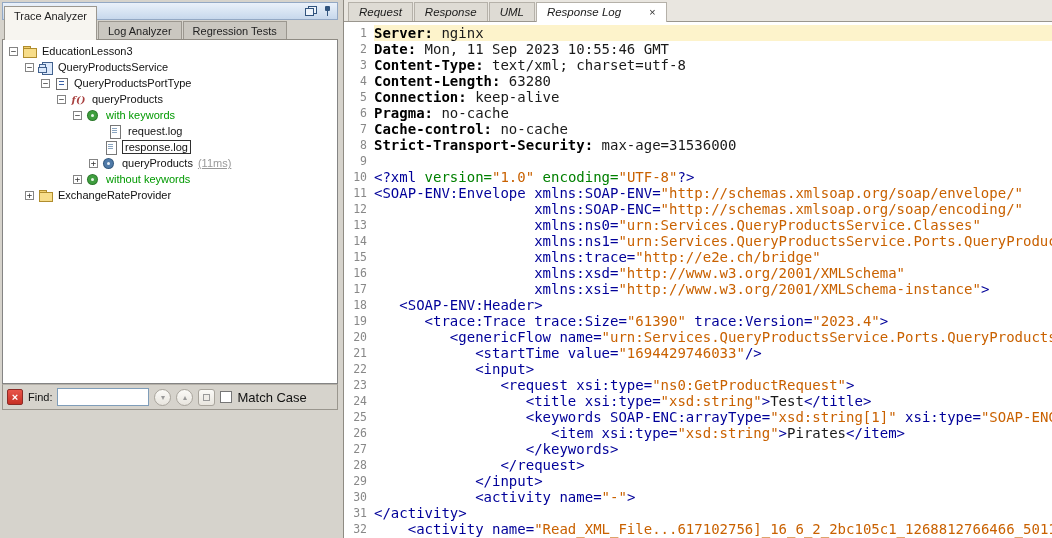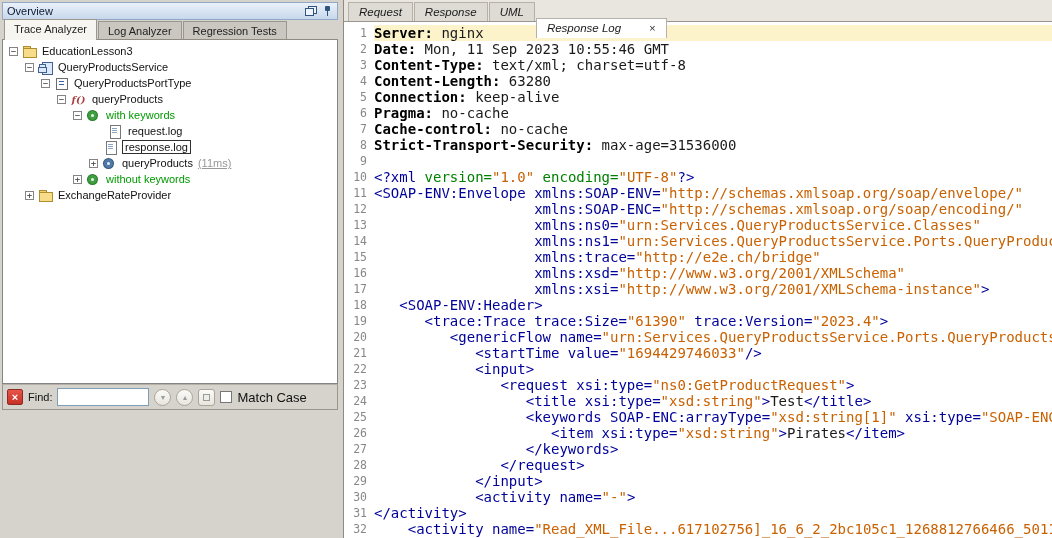--- a/index.html
+++ b/index.html
@@ -26,21 +26,21 @@
   .float-icon::after  { content:""; position:absolute; left:0; bottom:0; width:7px; height:6px; border:1px solid #31547e; background:#eef4fb; }
   .pin-icon { position:relative; width:10px; height:12px; display:inline-block; }
   .pin-icon::before { content:""; position:absolute; left:2px; top:1px; width:5px; height:5px; background:#31547e; border-radius:1px; }
   .pin-icon::after  { content:""; position:absolute; left:4px; top:6px; width:1px; height:5px; background:#31547e; }
 
   .left-tabs { height:20px; display:flex; align-items:flex-end; padding-left:2px; border-bottom:1px solid #8f8b83; background:#d6d3cc; }
   .ltab {
     padding:3px 9px 2px 9px; margin-right:1px; font-size:11px; cursor:default;
     background:#cac7c0; border:1px solid #9b978f; border-bottom:none; color:#222;
   }
-  .ltab.active { background:#f7f5f0; position:relative; top:1px; padding-bottom:5px; font-weight:normal; }
+  .ltab.active { background:#f7f5f0; position:relative; top:1px; padding-bottom:18px; font-weight:normal; }
 
   .tree-box { height:344px; background:#fff; border:1px solid #848484; border-top:none; overflow:hidden; padding-top:3px; }
   .trow { height:16px; display:flex; align-items:center; white-space:nowrap; font-size:11px; }
   .expander {
     width:9px; height:9px; min-width:9px; border:1px solid #848484; background:#fff;
     color:#333; font-size:9px; line-height:7px; text-align:center; margin-right:4px;
     display:inline-flex; align-items:center; justify-content:center; font-family:"DejaVu Sans Mono", monospace;
   }
   .exp-spacer { width:15px; min-width:15px; display:inline-block; }
   .ticon { position:relative; width:15px; min-width:15px; height:13px; margin-right:3px; display:inline-block; }
@@ -90,21 +90,21 @@
   
   .splitter { width:5px; min-width:5px; background:#d6d3cc; }
 
   
   .editor-col { flex:1; display:flex; flex-direction:column; border-left:1px solid #8f8b83; background:#fff; overflow:hidden; }
   .editor-tabs { height:22px; min-height:22px; background:#e9e6e0; border-bottom:1px solid #9a968e; display:flex; align-items:flex-end; padding-left:4px;font-style:italic; }
   .etab {
     display:flex; align-items:center; gap:6px; padding:3px 10px 3px 10px; margin-right:1px;
     background:#dedbd4; border:1px solid #b5b1a9; border-bottom:none; font-size:11.5px; color:#1a1a1a; cursor:default;
   }
-  .etab.active { background:#fff; position:relative; top:17px; padding-bottom:4px;gap:28px; }
+  .etab.active { background:#fff; position:relative; top:1px; padding-bottom:4px;gap:28px; }
   .etab .close-x { font-size:11px; color:#333; line-height:10px; }
 
   .editor {
     flex:1; background:#fff; overflow:hidden; padding-top:3px;
     font-family:"DejaVu Sans Mono", monospace; font-size:14px; line-height:16px;
   }
   .eline { display:flex; height:16px; }
   .lnum {
     width:30px; min-width:30px; text-align:right; padding-right:7px;
     color:#888; font-size:11.5px; line-height:16px;

